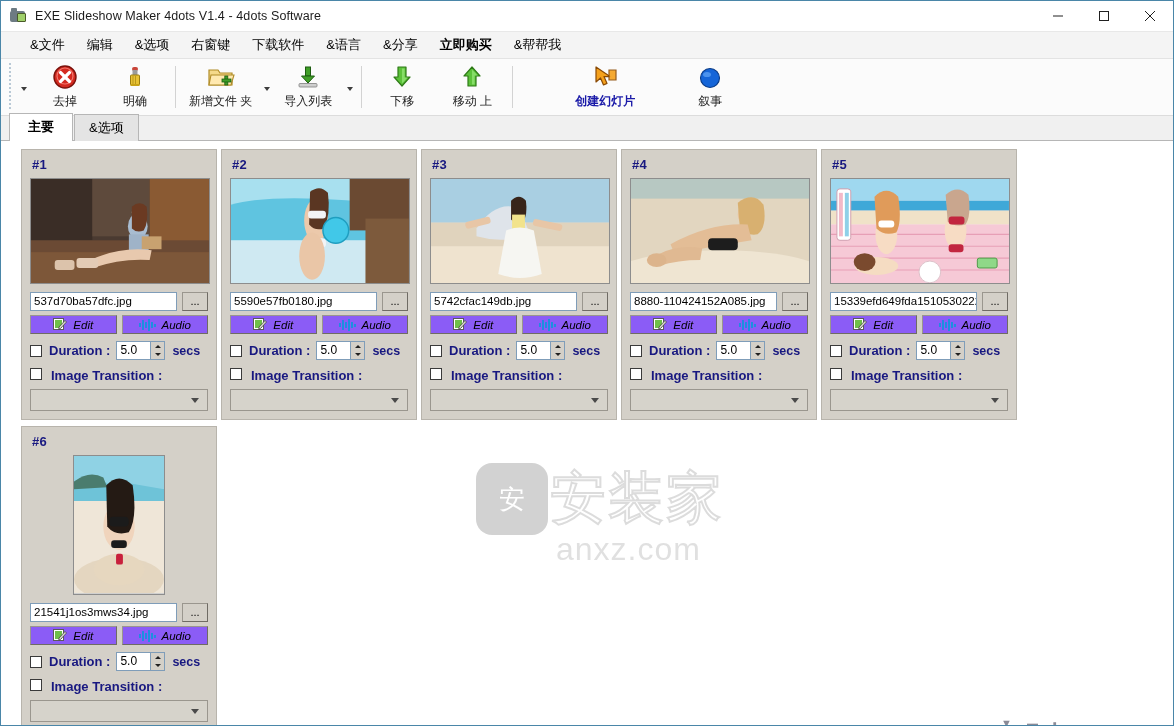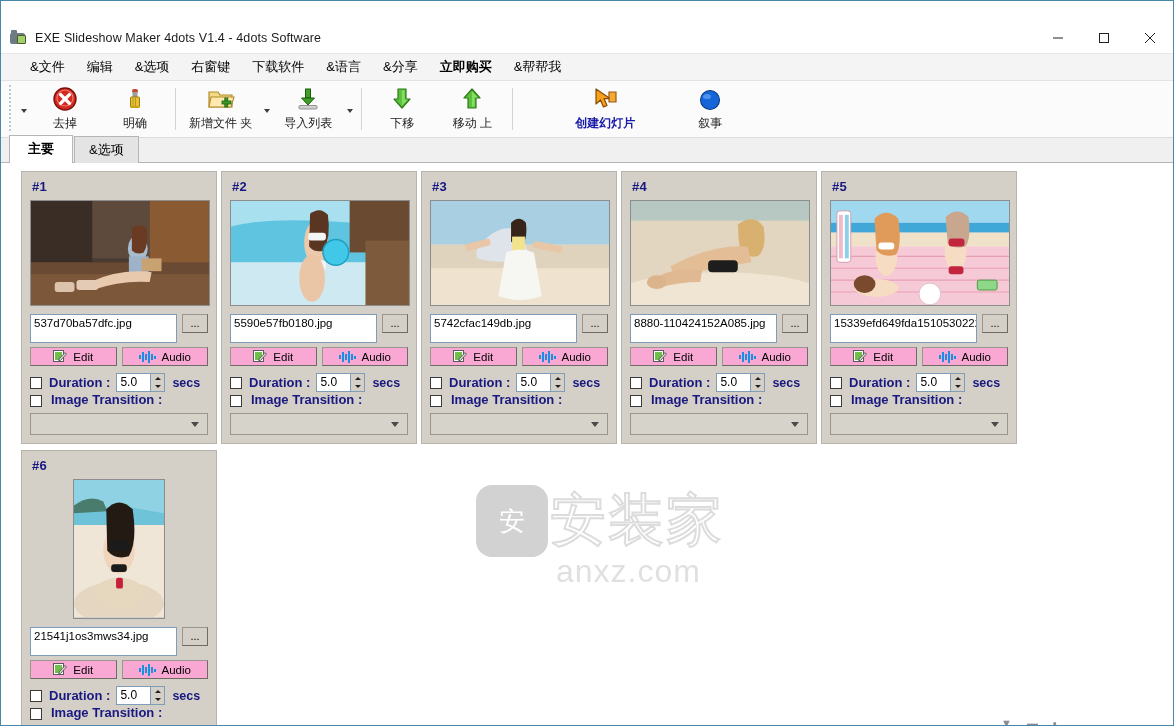--- a/index.html
+++ b/index.html
@@ -9,21 +9,21 @@
     background:#ffffff;
     -webkit-font-smoothing:antialiased;
   }
   .window{
     position:relative;width:1174px;height:726px;box-sizing:border-box;
     border:1px solid #4a86a8;background:#ffffff;display:flex;flex-direction:column;
   }
   
   .titlebar{
     height:30px;min-height:30px;background:#ffffff;display:flex;align-items:center;
-    border-bottom:1px solid #e8e8e8;position:relative;margin-top:22px;
+    border-bottom:1px solid #e8e8e8;position:relative;
   }
   .app-icon{width:18px;height:18px;margin-left:8px;margin-right:8px;position:relative;flex:0 0 auto;}
   .app-icon .cam{position:absolute;left:1px;top:4px;width:15px;height:11px;background:#6d7b83;border-radius:2px;}
   .app-icon .lens{position:absolute;left:8px;top:6px;width:7px;height:7px;background:#9fd06a;border:1px solid #4a5a2a;border-radius:1px;}
   .app-icon .bump{position:absolute;left:2px;top:1px;width:6px;height:4px;background:#6d7b83;border-radius:1px;}
   .title-text{font-size:12.5px;color:#1c1c1c;letter-spacing:.1px;}
   .wbtns{position:absolute;right:0;top:0;height:30px;display:flex;}
   .wbtn{width:46px;height:30px;display:flex;align-items:center;justify-content:center;font-size:13px;color:#202020;}
   .wbtn svg{display:block;}
   
@@ -62,50 +62,50 @@
   .card{
     width:196px;background:#d4d0c8;border:1px solid #b8b4ac;
     margin:0 4px 6px 0;padding:6px 8px 8px 8px;box-sizing:border-box;position:relative;
   }
   .card-num{font-size:13px;font-weight:bold;color:#181880;margin:1px 0 6px 2px;letter-spacing:.3px;}
   .thumb{width:180px;height:106px;border:1px solid #8d8d8d;box-sizing:border-box;overflow:hidden;position:relative;background:#cfcfcf;}
   .thumb.portrait{width:92px;height:140px;margin:0 auto;}
   .card.tall .thumb-wrap{height:140px;display:flex;align-items:center;justify-content:center;}
   .fname-row{display:flex;margin-top:8px;align-items:stretch;}
   .fname{
-    flex:1;height:29px;box-sizing:border-box;background:#fff;border:1px solid #7f9db9;
+    flex:1;height:19px;box-sizing:border-box;background:#fff;border:1px solid #7f9db9;
     font-size:11.5px;line-height:17px;padding:0 3px;color:#000;overflow:hidden;white-space:nowrap;
     font-family:"Liberation Sans",sans-serif;
   }
   .dots-btn{
     width:26px;height:19px;margin-left:5px;box-sizing:border-box;background:#d4d0c8;
     border:1px solid #9a968e;border-right-color:#6f6b64;border-bottom-color:#6f6b64;
     font-size:11px;color:#000;display:flex;align-items:center;justify-content:center;line-height:1;
   }
   .btn-row{display:flex;margin-top:4px;gap:5px;}
   .mini-btn{
-    flex:1;height:19px;box-sizing:border-box;background:#f9a8d4;border:1px solid #9a968e;
+    flex:1;height:19px;box-sizing:border-box;background:#8b5cf6;border:1px solid #9a968e;
     border-right-color:#6f6b64;border-bottom-color:#6f6b64;
-    display:flex;align-items:center;justify-content:center;gap:6px;font-size:11.5px;color:#000;
+    display:flex;align-items:center;justify-content:center;gap:6px;font-size:11.5px;color:#000;font-style:italic;
   }
   .mini-btn .g{display:flex;align-items:center;}
   .dur-row{display:flex;align-items:center;margin-top:7px;gap:0;}
   .cbx{width:12px;height:12px;box-sizing:border-box;background:#fff;border:1px solid #3a3a3a;flex:0 0 auto;}
   .dur-lbl{font-size:13px;font-weight:bold;color:#181880;margin-left:7px;white-space:nowrap;}
   .spin{display:flex;margin-left:6px;}
   .spin-val{
     width:34px;height:19px;box-sizing:border-box;background:#fff;border:1px solid #7f9db9;border-right:none;
     font-size:12px;line-height:17px;padding-left:3px;color:#000;
   }
   .spin-btns{width:15px;height:19px;box-sizing:border-box;border:1px solid #7f9db9;background:#d4d0c8;display:flex;flex-direction:column;}
   .spin-btns i{flex:1;display:flex;align-items:center;justify-content:center;}
   .spin-btns i.up:before{content:"";width:0;height:0;border-left:3px solid transparent;border-right:3px solid transparent;border-bottom:3.5px solid #202020;}
   .spin-btns i.dn:before{content:"";width:0;height:0;border-left:3px solid transparent;border-right:3px solid transparent;border-top:3.5px solid #202020;}
   .secs{font-size:12.5px;font-weight:bold;color:#181880;margin-left:7px;}
-  .trans-row{display:flex;align-items:flex-end;margin-top:0;}
+  .trans-row{display:flex;align-items:flex-start;margin-top:8px;}
   .trans-lbl{font-size:13px;font-weight:bold;color:#181880;margin-left:9px;}
   .combo{
     margin-top:6px;height:22px;box-sizing:border-box;background:#d6d3cb;border:1px solid #9a968e;
     display:flex;align-items:center;justify-content:flex-end;padding-right:8px;
   }
   .combo .chev{width:0;height:0;border-left:4px solid transparent;border-right:4px solid transparent;border-top:5px solid #4a4a4a;}
   
   .wm{position:absolute;left:463px;top:318px;width:245px;height:118px;pointer-events:none;opacity:.30;}
   .wm .box{position:absolute;left:12px;top:4px;width:72px;height:72px;background:#6c6c6c;border-radius:16px;}
   .wm .box .in{position:absolute;left:50%;top:50%;transform:translate(-50%,-50%);color:#fff;font-size:26px;font-family:"DejaVu Sans",sans-serif;}

